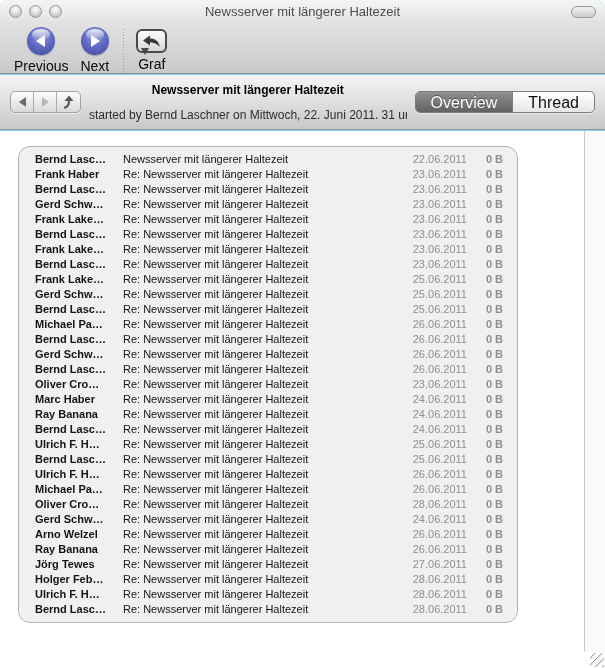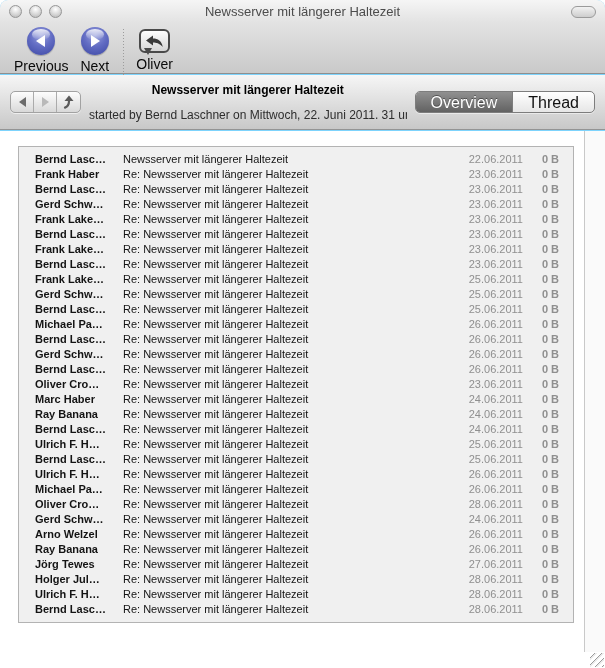--- a/index.html
+++ b/index.html
@@ -119,22 +119,22 @@
     position:absolute; top:0; right:0; width:21px; height:521px;
     background:#fafafa; border-left:1px solid #c9c9c9;
   }
   .resize-grip {
     position:absolute; right:1px; bottom:1px; width:14px; height:14px;
     background:repeating-linear-gradient(135deg,
       rgba(0,0,0,0) 0 3px, #9b9b9b 3px 4px, #ececec 4px 5px);
   }
 
   .list-box {
-    position:absolute; left:18px; top:15px; width:556px; height:477px;
-    background:#f0f0f0; border:1px solid #b3b3b3; border-radius:0;
+    position:absolute; left:18px; top:15px; width:500px; height:477px;
+    background:#f0f0f0; border:1px solid #b3b3b3; border-radius:12px;
     padding:5px 0; overflow:hidden;
   }
   .msg-row { display:flex; height:15px; line-height:15px; font-size:11px; padding:0 14px 0 16px; }
   .msg-author  { width:88px; flex-shrink:0; font-weight:bold; color:#141414; white-space:nowrap; overflow:hidden; }
   .msg-subject { flex:1; color:#141414; white-space:nowrap; overflow:hidden; padding-right:4px; }
   .msg-date    { width:66px; flex-shrink:0; text-align:right; font-weight:normal; color:#8f8f8f; }
   .msg-size    { width:36px; flex-shrink:0; text-align:right; font-weight:bold; color:#8f8f8f; }
 </style>
 </head>
 <body>
@@ -165,21 +165,21 @@
           </span>
         <span class="tb-label">Next</span>
       </div>
       <div class="tb-separator"></div>
       <div class="tb-button">
         <span class="bubble">
           <svg width="19" height="13" viewBox="0 0 19 13">
             <path d="M1 5.5 L8 0.5 L8 3.5 C13 3.5 16.5 5.8 17.8 12 C14.5 8.3 11 7.6 8 7.6 L8 10.5 Z" fill="#3a3a3a"></path>
           </svg>
         </span>
-        <span class="tb-label">Oliver</span>
+        <span class="tb-label">Graf</span>
       </div>
     </div>
   </div>
 
   <div class="thread-header">
     <div class="nav-group">
       <span class="nav-btn">
           <span class="nav-tri-left"></span>
         </span>
       <span class="nav-btn">
@@ -368,21 +368,21 @@
           <span class="msg-date">26.06.2011</span>
           <span class="msg-size">0 B</span>
         </div>
         <div class="msg-row">
           <span class="msg-author">Jörg Tewes</span>
           <span class="msg-subject">Re: Newsserver mit längerer Haltezeit</span>
           <span class="msg-date">27.06.2011</span>
           <span class="msg-size">0 B</span>
         </div>
         <div class="msg-row">
-          <span class="msg-author">Holger Jul…</span>
+          <span class="msg-author">Holger Feb…</span>
           <span class="msg-subject">Re: Newsserver mit längerer Haltezeit</span>
           <span class="msg-date">28.06.2011</span>
           <span class="msg-size">0 B</span>
         </div>
         <div class="msg-row">
           <span class="msg-author">Ulrich F. H…</span>
           <span class="msg-subject">Re: Newsserver mit längerer Haltezeit</span>
           <span class="msg-date">28.06.2011</span>
           <span class="msg-size">0 B</span>
         </div>

